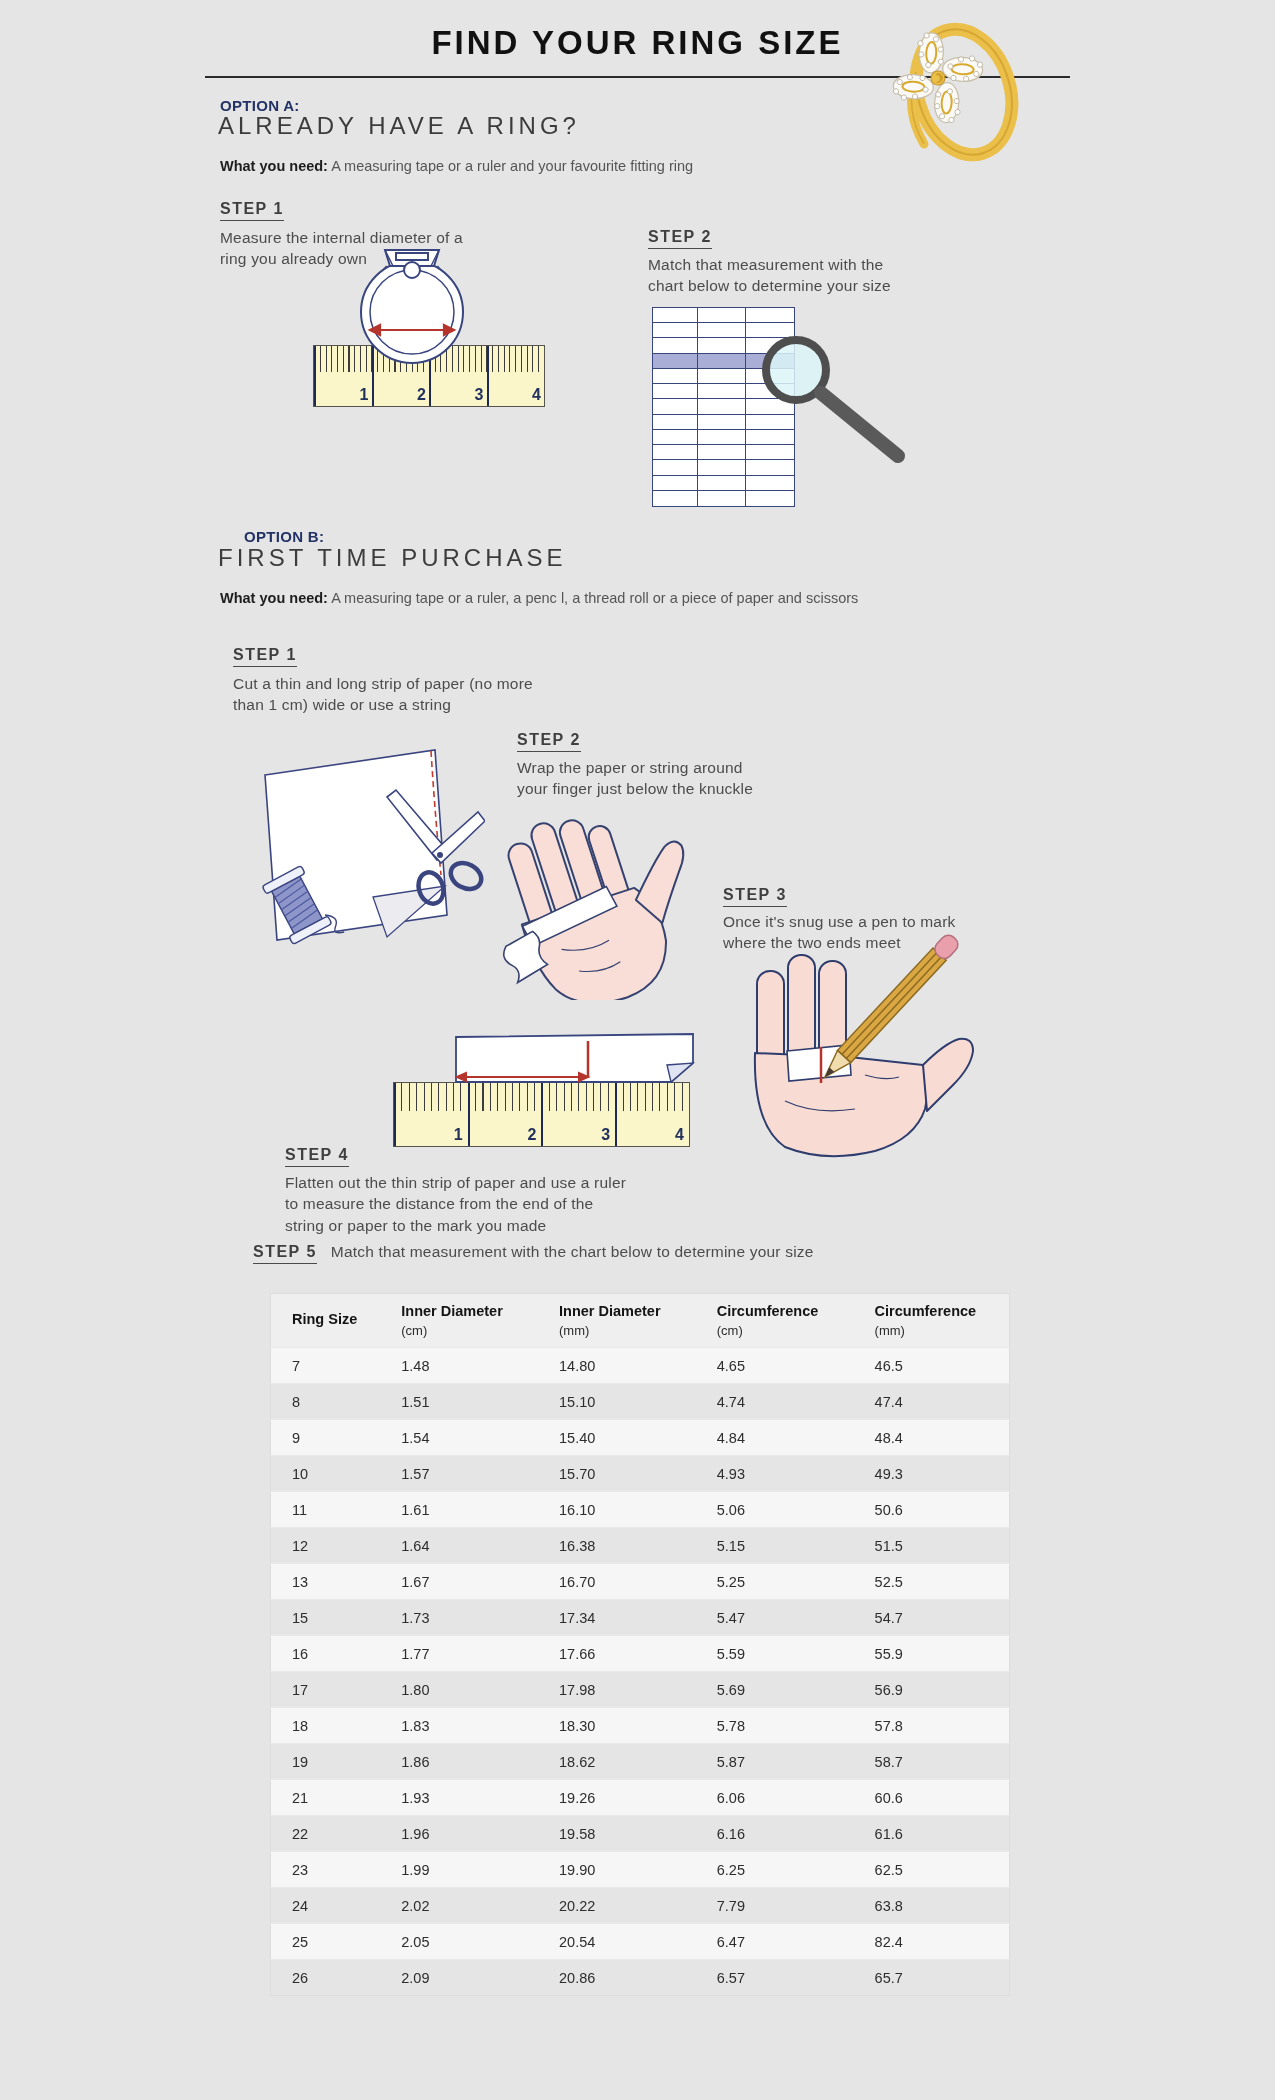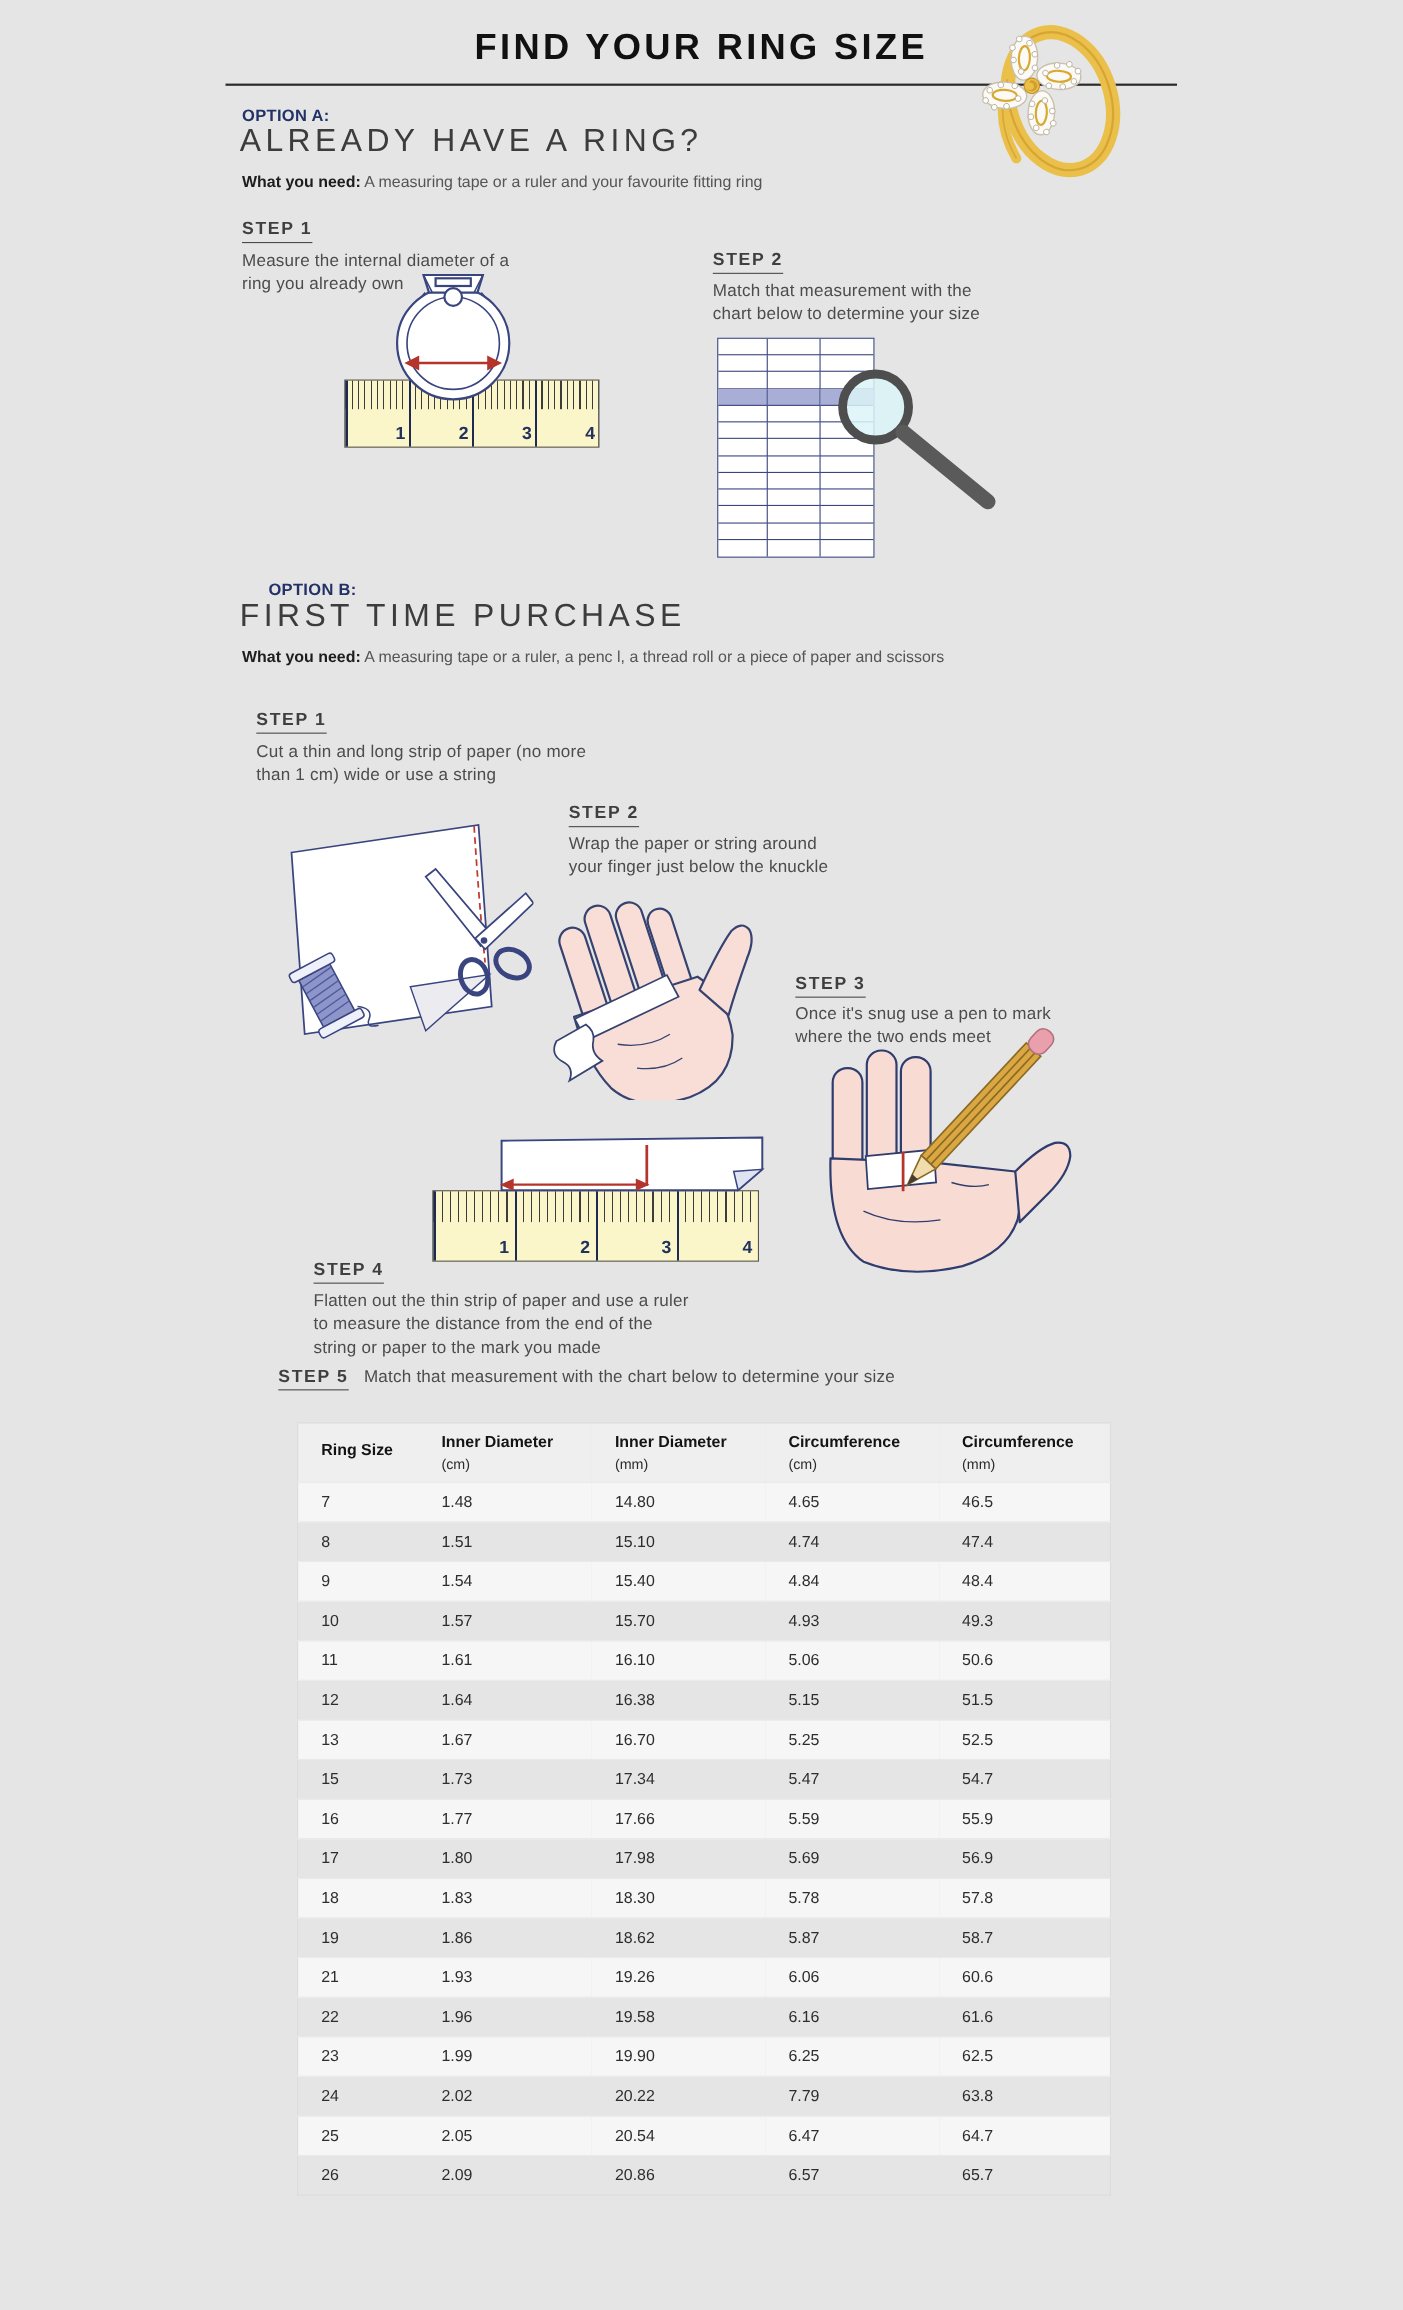--- a/index.html
+++ b/index.html
@@ -5,21 +5,21 @@
   html,body{margin:0;padding:0;background:#fff;}
   #page{position:relative;width:1275px;height:2100px;background:#e5e5e5;overflow:hidden;
         font-family:"Liberation Sans","DejaVu Sans",sans-serif;}
   .abs{position:absolute;}
 
   .title{left:0;top:24px;width:1275px;text-align:center;font-size:33px;font-weight:800;
          letter-spacing:3px;color:#111;}
   .title-rule{left:205px;top:76px;width:865px;border-top:2px solid #2b2b2b;height:0;}
 
   .opt-label{font-size:15px;font-weight:700;color:#233266;letter-spacing:.3px;}
-  .opt-heading{font-size:29px;font-weight:300;color:#3c3c3c;letter-spacing:4px;white-space:nowrap;}
+  .opt-heading{font-size:24px;font-weight:300;color:#3c3c3c;letter-spacing:4px;white-space:nowrap;}
   .need{font-size:14.5px;color:#555;white-space:nowrap;}
   .need b{color:#1d1d1d;}
 
   .step-h{font-size:16px;font-weight:600;letter-spacing:1.5px;color:#3f3f3f;
           border-bottom:1.6px solid #4a4a4a;padding-bottom:2px;display:inline-block;}
   .step-t{font-size:15.5px;color:#4c4c4c;line-height:1.38;letter-spacing:.2px;}
 
   
   .ruler{position:absolute;background:#fbf6c9;border:1.6px solid #54534f;}
   .ruler::before{content:"";position:absolute;top:0;left:0;right:0;height:44%;
@@ -479,21 +479,21 @@
           <td>20.22</td>
           <td>7.79</td>
           <td>63.8</td>
         </tr>
 
         <tr>
           <td>25</td>
           <td>2.05</td>
           <td>20.54</td>
           <td>6.47</td>
-          <td>64.7</td>
+          <td>82.4</td>
         </tr>
 
         <tr>
           <td>26</td>
           <td>2.09</td>
           <td>20.86</td>
           <td>6.57</td>
           <td>65.7</td>
         </tr>
       </tbody>

